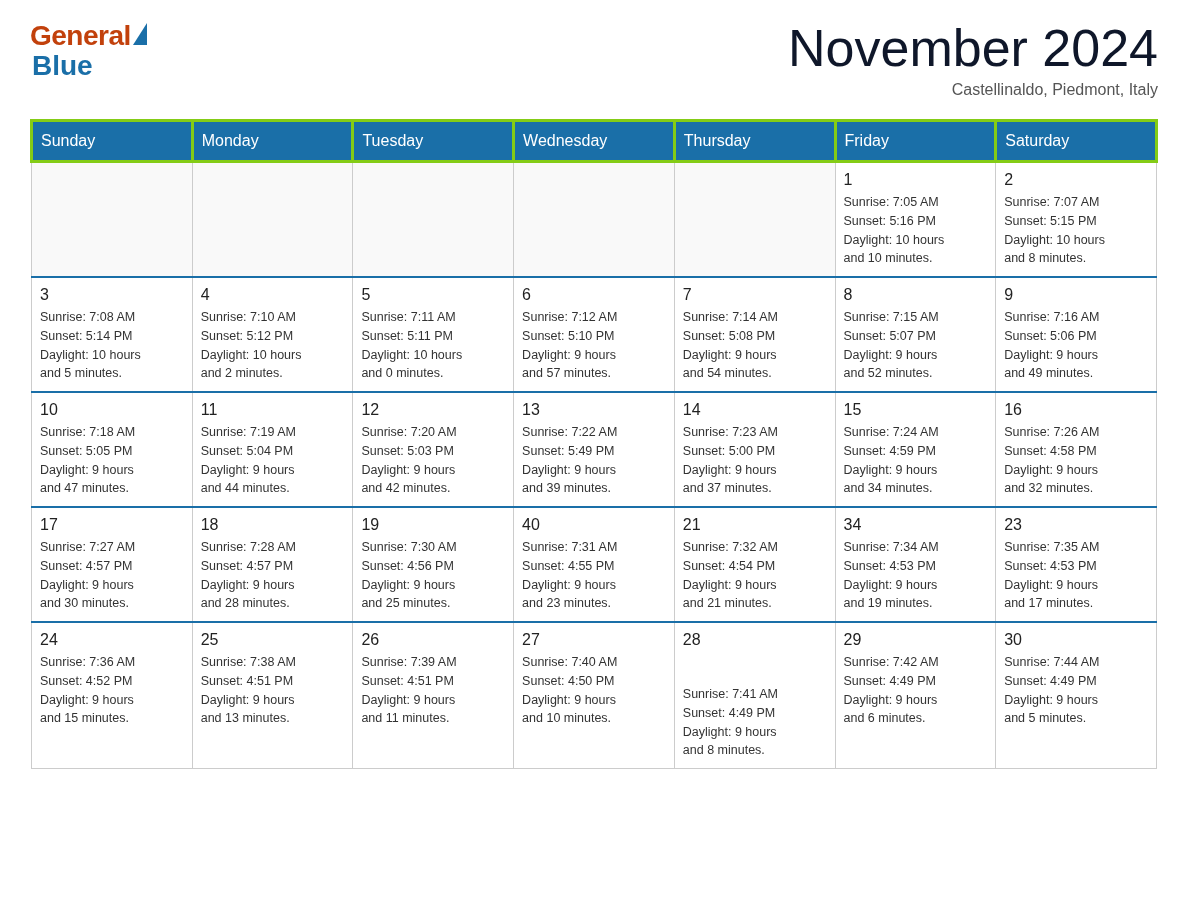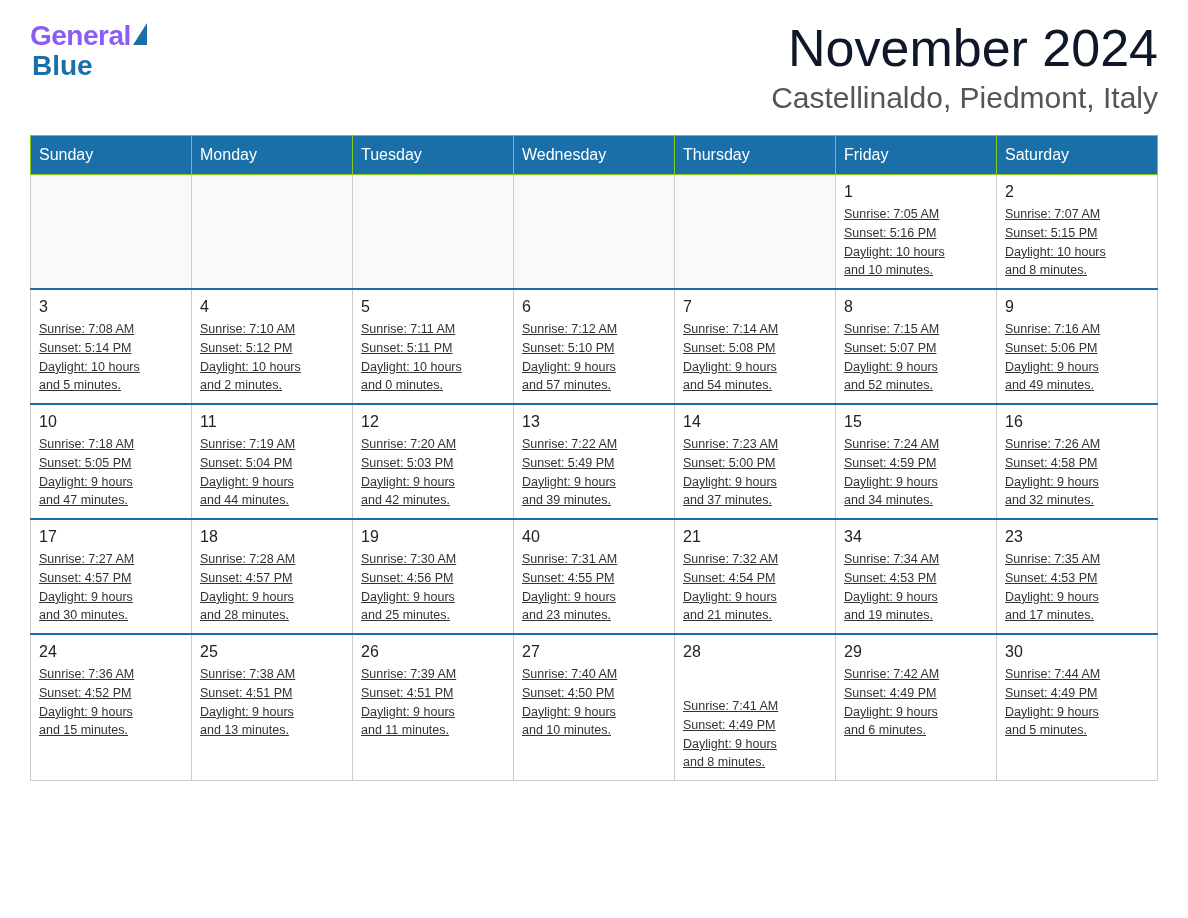--- a/index.html
+++ b/index.html
@@ -21,21 +21,21 @@
       flex-direction: column;
       align-items: flex-start;
     }
     .logo-top {
       display: flex;
       align-items: center;
     }
     .logo-general {
       font-size: 28px;
       font-weight: bold;
-      color: #8b5cf6;
+      color: #c2410c;
       letter-spacing: -0.5px;
     }
     .logo-triangle {
       width: 0;
       height: 0;
       border-left: 14px solid transparent;
       border-bottom: 22px solid #1a6fa8;
       margin-left: 2px;
       margin-top: -4px;
     }
@@ -49,37 +49,37 @@
     .title-section {
       text-align: right;
     }
     .month-title {
       font-size: 52px;
       font-weight: normal;
       color: #0f172a;
       line-height: 1.1;
     }
     .location-title {
-      font-size: 30px;
+      font-size: 16px;
       color: #555;
       margin-top: 4px;
     }
     .calendar {
       width: 100%;
       border-collapse: collapse;
       border: 1px solid #aaa;
     }
     .calendar th {
       background-color: #1a6fa8;
       color: #fff;
       padding: 10px 8px;
       font-size: 16px;
       font-weight: normal;
       text-align: left;
-      border: 1px solid #84cc16;
+      border: 3px solid #84cc16;
     }
     .calendar td {
       vertical-align: top;
       padding: 8px;
       border: 1px solid #ccc;
       width: 14.28%;
       min-height: 110px;
       font-size: 13px;
       color: #333;
     }
@@ -87,21 +87,20 @@
       font-size: 16px;
       font-weight: normal;
       color: #222;
       display: block;
       margin-bottom: 4px;
     }
     .day-info {
       font-size: 12.5px;
       color: #333;
       line-height: 1.5;
-      text-decoration: underline;
     }
     .row-separator td {
       border-top: 2px solid #1a6fa8;
     }
     .empty-cell {
       background: #f9f9f9;
     }
   </style>
 </head>
 <body>

